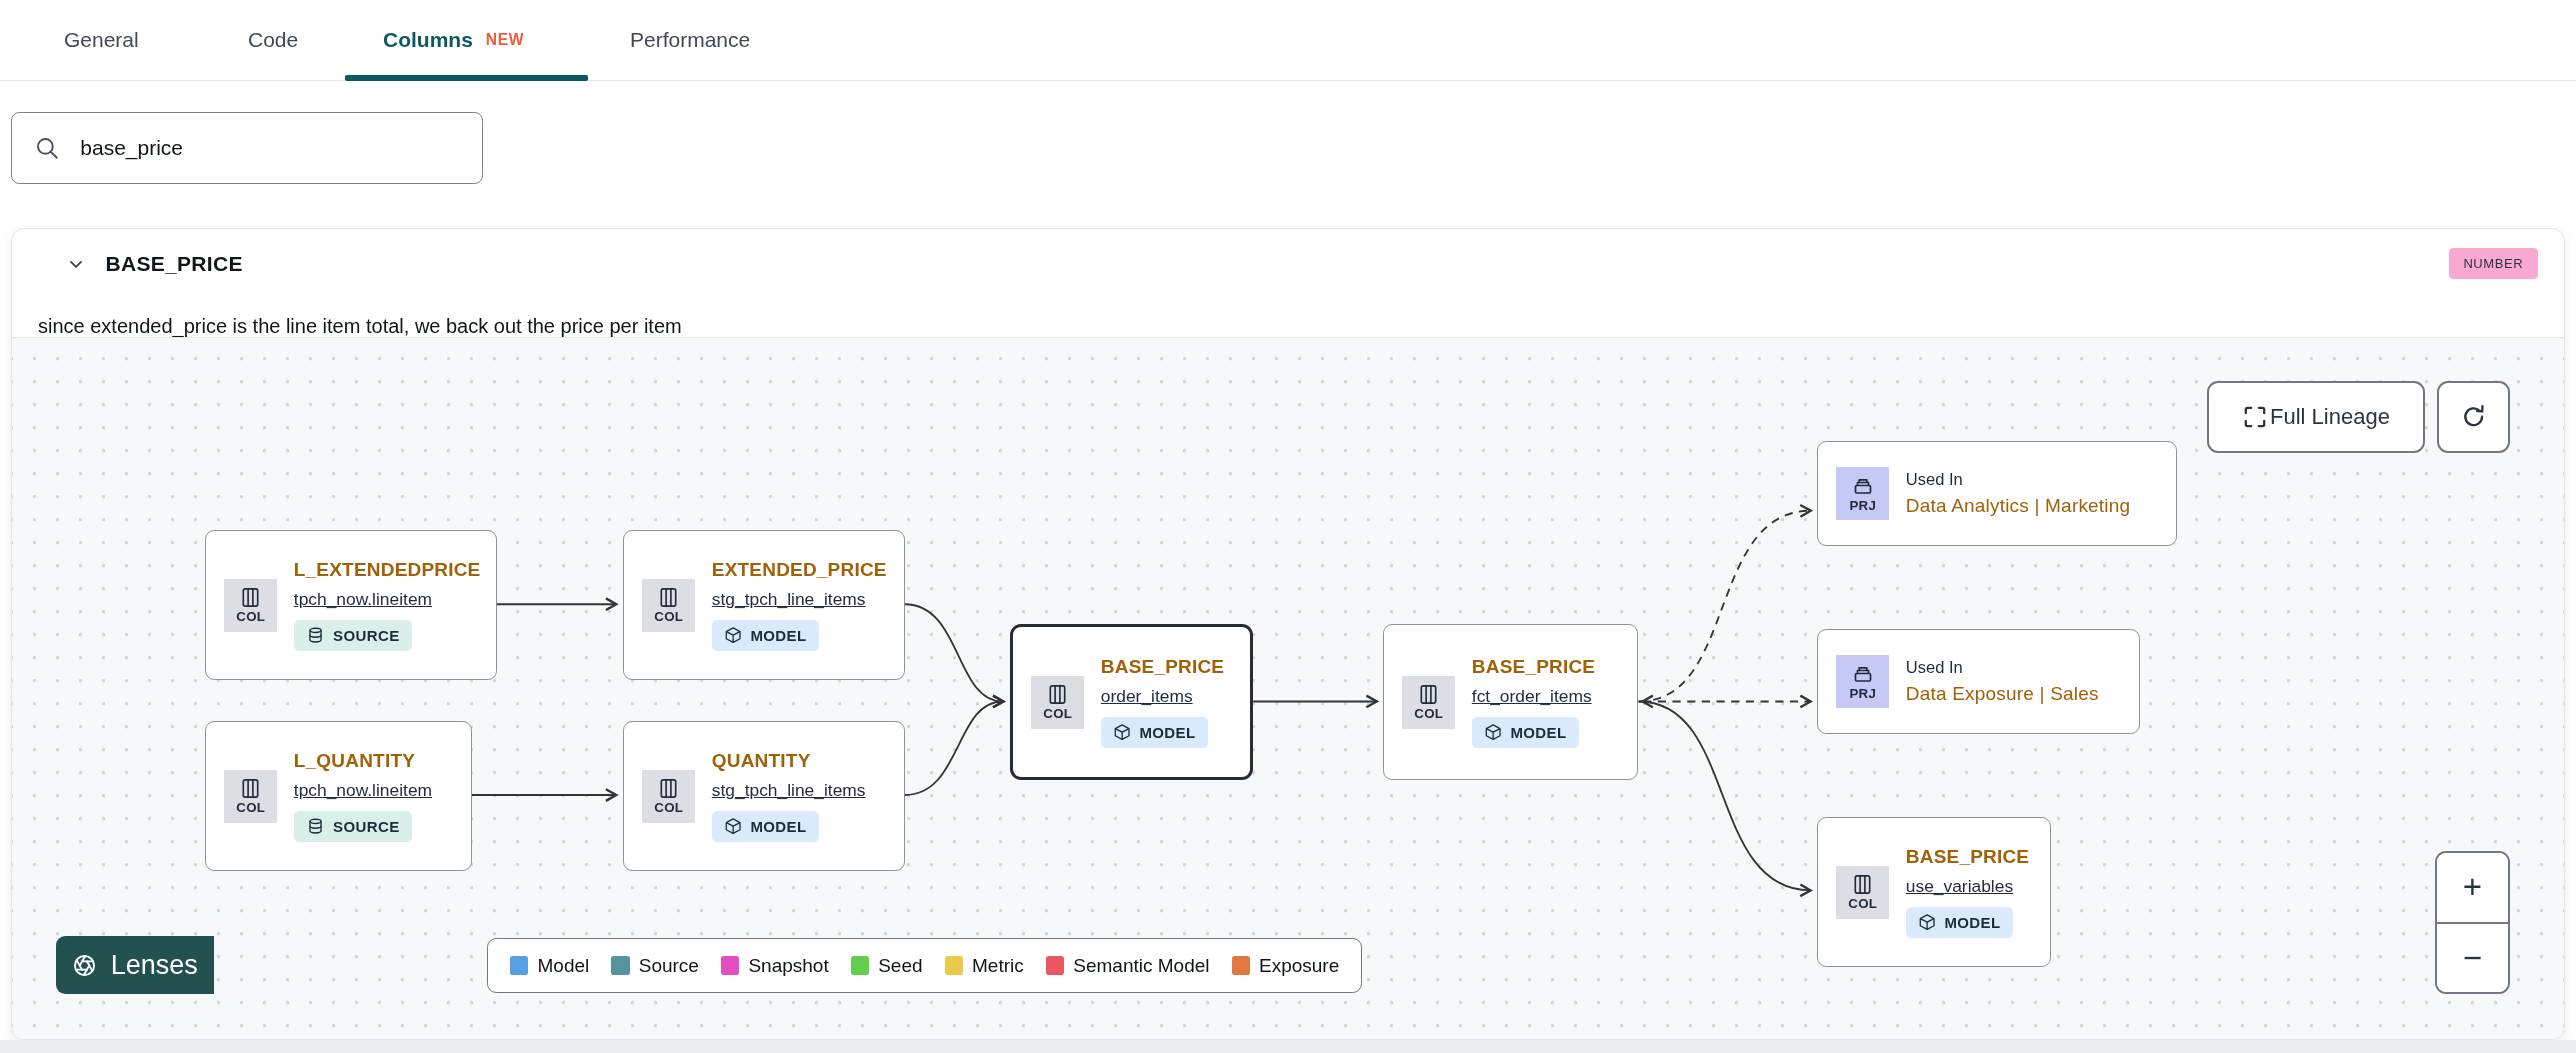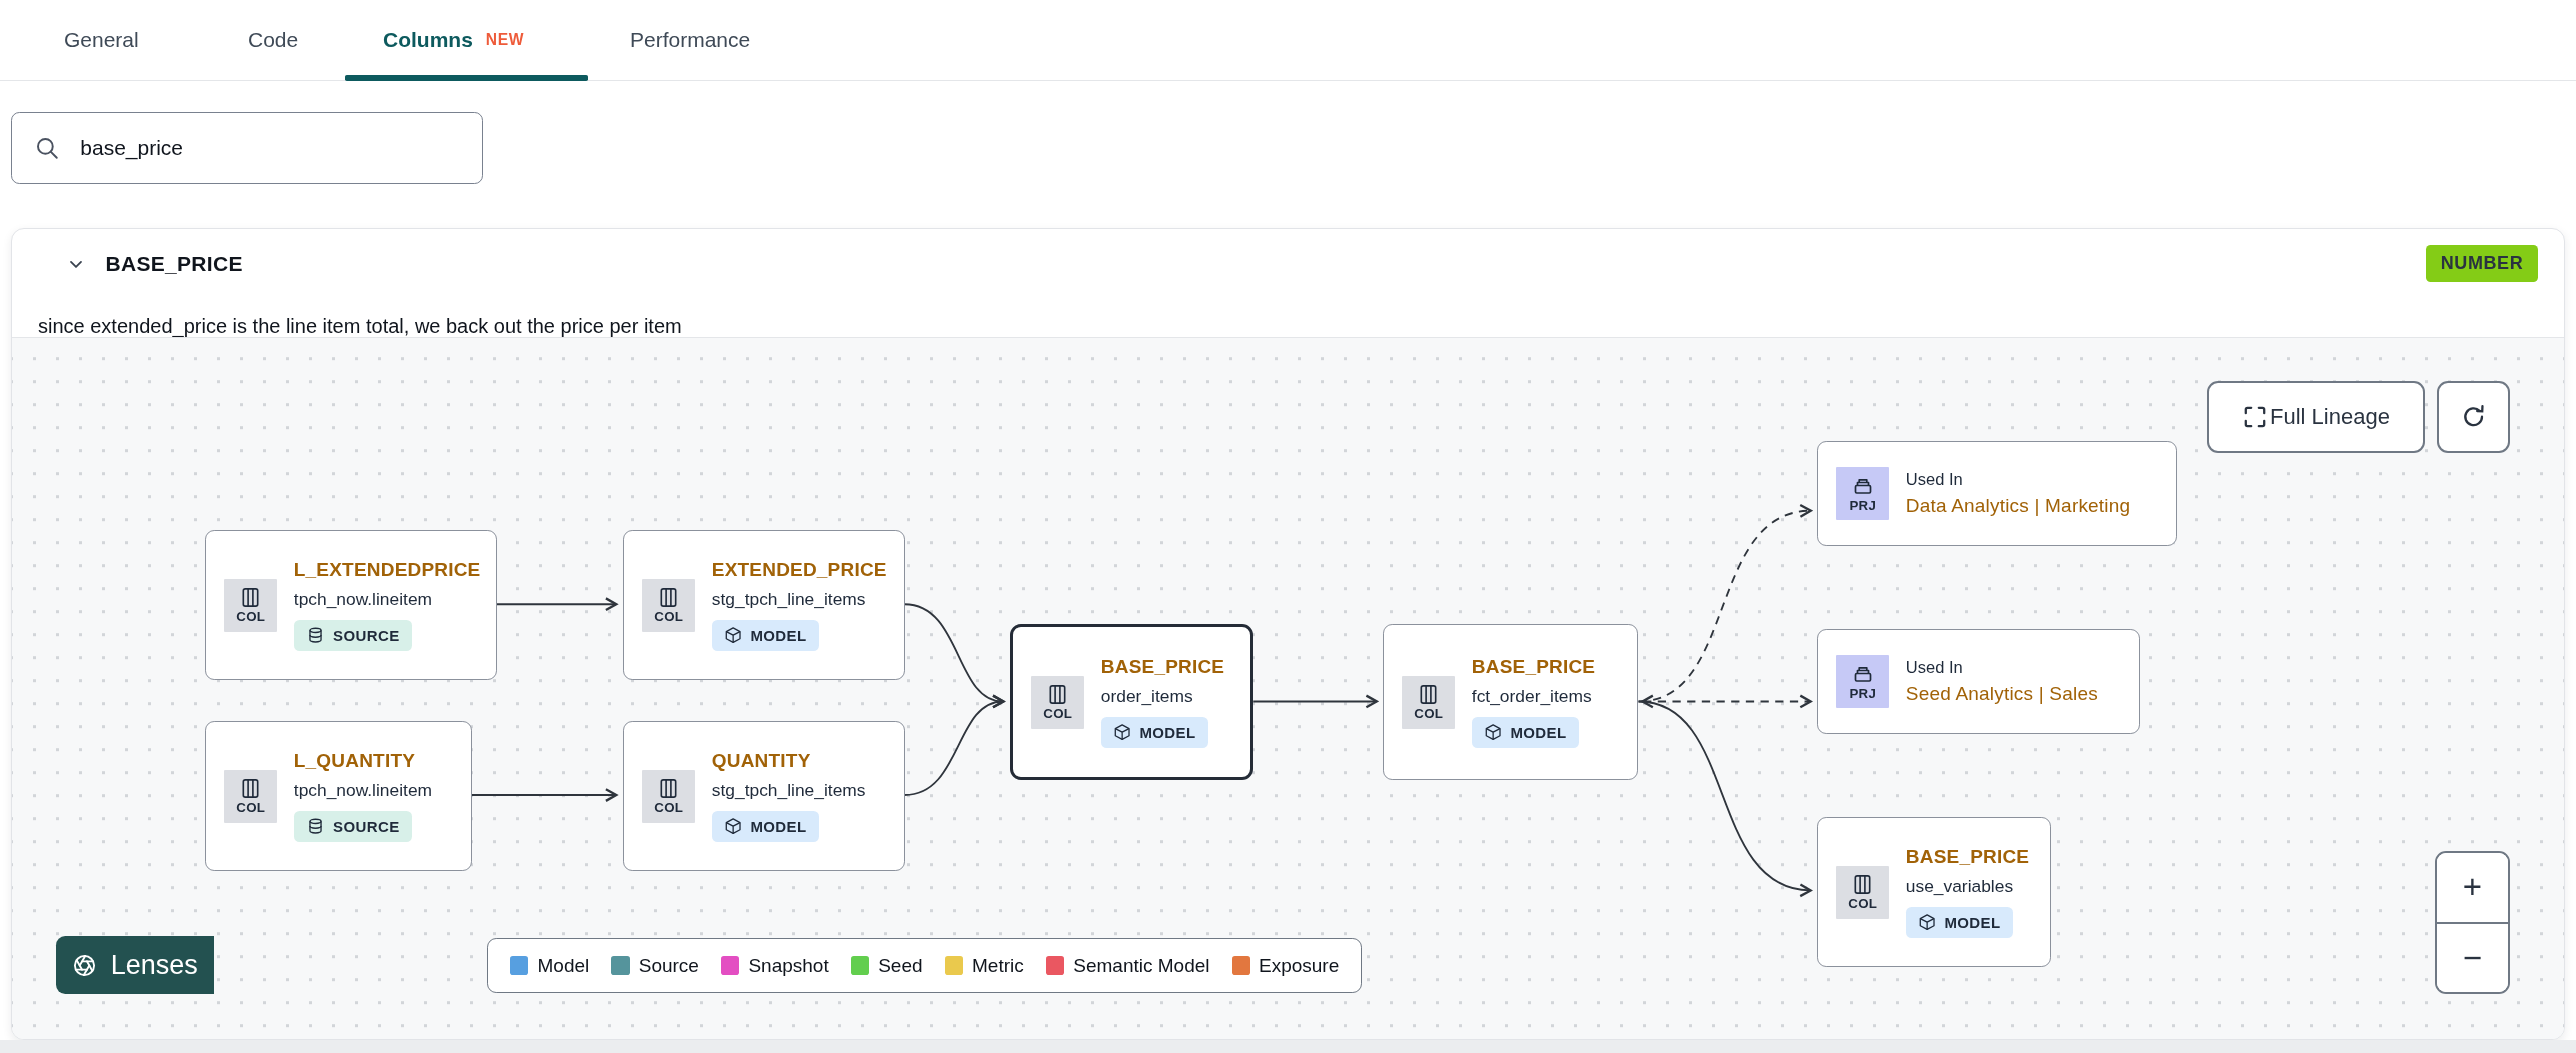--- a/index.html
+++ b/index.html
@@ -31,41 +31,41 @@
   .searchbox input { border:none; outline:none; font-size:21px; color:#10151d;
     font-family:"Liberation Sans",sans-serif; flex:1; background:transparent; }
 
   
   .card { position:absolute; left:11px; top:228px; width:2554px; height:812px;
     background:#fff; border:0.9px solid #e2e4e8; border-radius:13px;
     box-shadow:0 3.7px 9.2px rgba(16,24,40,.08); overflow:hidden; }
   .card-header { height:108px; padding:14.7px 26px 0 26px; position:relative; }
   .card-title-row { display:flex; align-items:center; gap:20px; padding-left:27.5px; height:40px; }
   .card-title { font-size:21px; font-weight:700; letter-spacing:0.3px; color:#10151d; }
-  .type-badge { margin-left:auto; background:#84cc16; border-radius:4.6px; padding:8.3px 14.7px;
-    font-size:18px; font-weight:700; letter-spacing:0.6px; color:#2a3340; }
+  .type-badge { margin-left:auto; background:#f9a8d4; border-radius:4.6px; padding:8.3px 14.7px;
+    font-size:13px; font-weight:400; letter-spacing:0.6px; color:#2a3340; }
   .card-desc { margin-top:31px; font-size:20px; color:#10151d; }
 
   
   .graph { position:relative; width:100%; height:704px; border-top:0.9px solid #e4e6e9;
     background-color:#f7f8f9;
     background-image:radial-gradient(#d2d5d9 1.8px, transparent 1.8px);
     background-size:23px 23px; background-position:11px 9.2px; }
   .edges { position:absolute; left:0; top:0; pointer-events:none; }
 
   .node { position:absolute; background:#fff; border:1.8px solid #8b919c; border-radius:9.2px;
     display:flex; align-items:center; gap:16.5px; padding:0 18.3px; cursor:pointer; }
   .node.focal { border:3.2px solid #252c37; border-radius:11px; }
   .chip { width:53px; height:53px; border-radius:1px; background:#dcdee3; flex:none;
     display:flex; flex-direction:column; align-items:center; justify-content:center; gap:0.9px; }
   .chip.prj { background:#c6c9f6; }
   .chip-label { font-size:13.3px; font-weight:700; color:#1f2a3a; letter-spacing:0.3px; }
   .node-body { display:flex; flex-direction:column; align-items:flex-start; }
   .node-title { font-size:19px; font-weight:600; color:#a16207; letter-spacing:0.2px; }
-  .node-sub { font-size:17.4px; color:#1f2a3a; margin-top:8px; }
+  .node-sub { font-size:17.4px; color:#1f2a3a; margin-top:8px;text-decoration:underline; }
   .kicker { font-size:16.5px; color:#1f2a3a; margin-bottom:6.4px; }
   .badge { margin-top:10px; display:inline-flex; align-items:center; gap:8.3px;
     padding:6.4px 12px; border-radius:5.5px; font-size:15px; font-weight:600;
     letter-spacing:0.4px; color:#1f2a3a; }
   .badge.model { background:#d8eafc; }
   .badge.source { background:#d8f0e9; }
 
   
   .btn { background:#fff; border:2.3px solid #6f7884; border-radius:11px;
     display:flex; align-items:center; justify-content:center; cursor:pointer; color:#2a3340; }
@@ -309,21 +309,21 @@
       <div class="chip prj">
         <svg width="24" height="24" viewBox="0 0 24 24" fill="none" stroke="#1f2a3a" stroke-width="1.7" stroke-linejoin="round">
           <rect x="4.5" y="11.5" width="15" height="7.5" rx="1.2"></rect>
           <path d="M6.5 11.5 V8.5 H17.5 V11.5"></path>
           <path d="M8.2 8.5 V5.8 H15.8 V8.5"></path>
         </svg>
         <span class="chip-label">PRJ</span>
       </div>
       <div class="node-body">
         <span class="kicker">Used In</span>
-        <span class="node-title" style="font-weight:500">Seed Analytics | Sales</span>
+        <span class="node-title" style="font-weight:500">Data Exposure | Sales</span>
       </div>
     </div>
 
     <div class="node" style="left:1805px; top:479px; width:234px; height:150px;">
       <div class="chip">
         <svg width="23" height="23" viewBox="0 0 24 24" fill="none" stroke="#1f2a3a" stroke-width="1.7">
           <rect x="4.5" y="3" width="15" height="18" rx="2"></rect>
             <line x1="9.5" y1="3" x2="9.5" y2="21"></line>
             <line x1="14.5" y1="3" x2="14.5" y2="21"></line>
         </svg>

